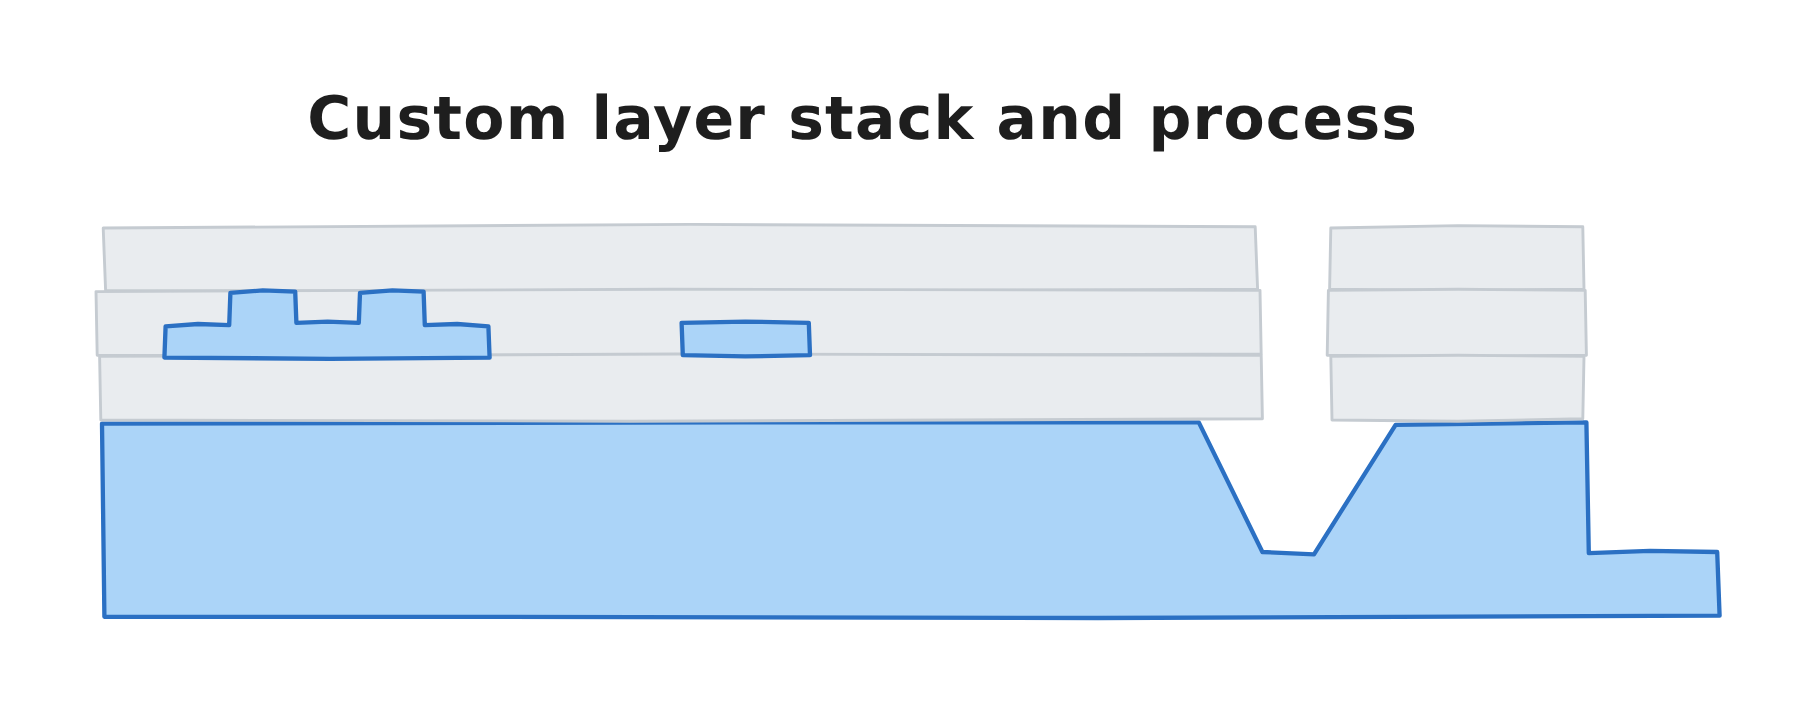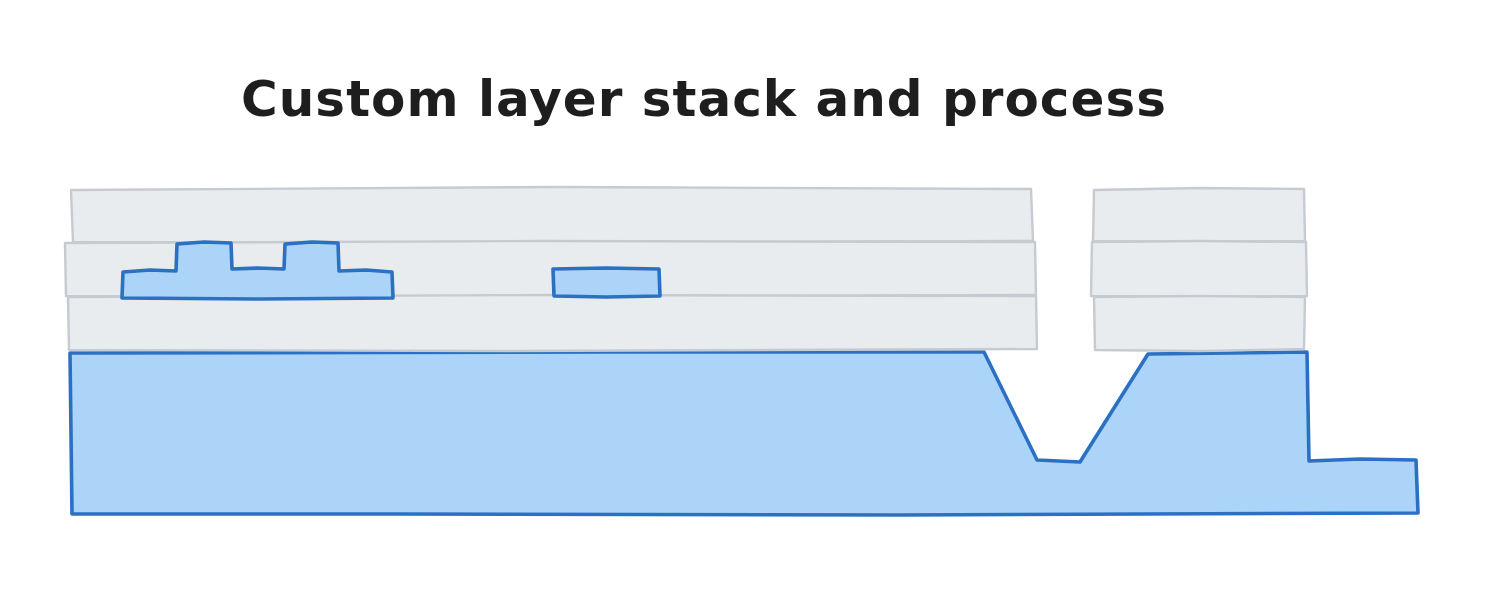--- a/index.html
+++ b/index.html
@@ -9,20 +9,21 @@
     width: 1508px;
     height: 596px;
     overflow: hidden;
     font-family: "DejaVu Sans", sans-serif;
   }
   .stage {
     position: relative;
     width: 1244px;
     height: 596px;
     background: #ffffff;
+    margin-left: 15px;
   }
   svg { display: block; }
   .title-text {
     font-family: cursive, "DejaVu Sans", sans-serif;
     font-size: 50px;
     font-weight: 600;
     letter-spacing: 1px;
   }
   .sketch {
     stroke-linejoin: round;

